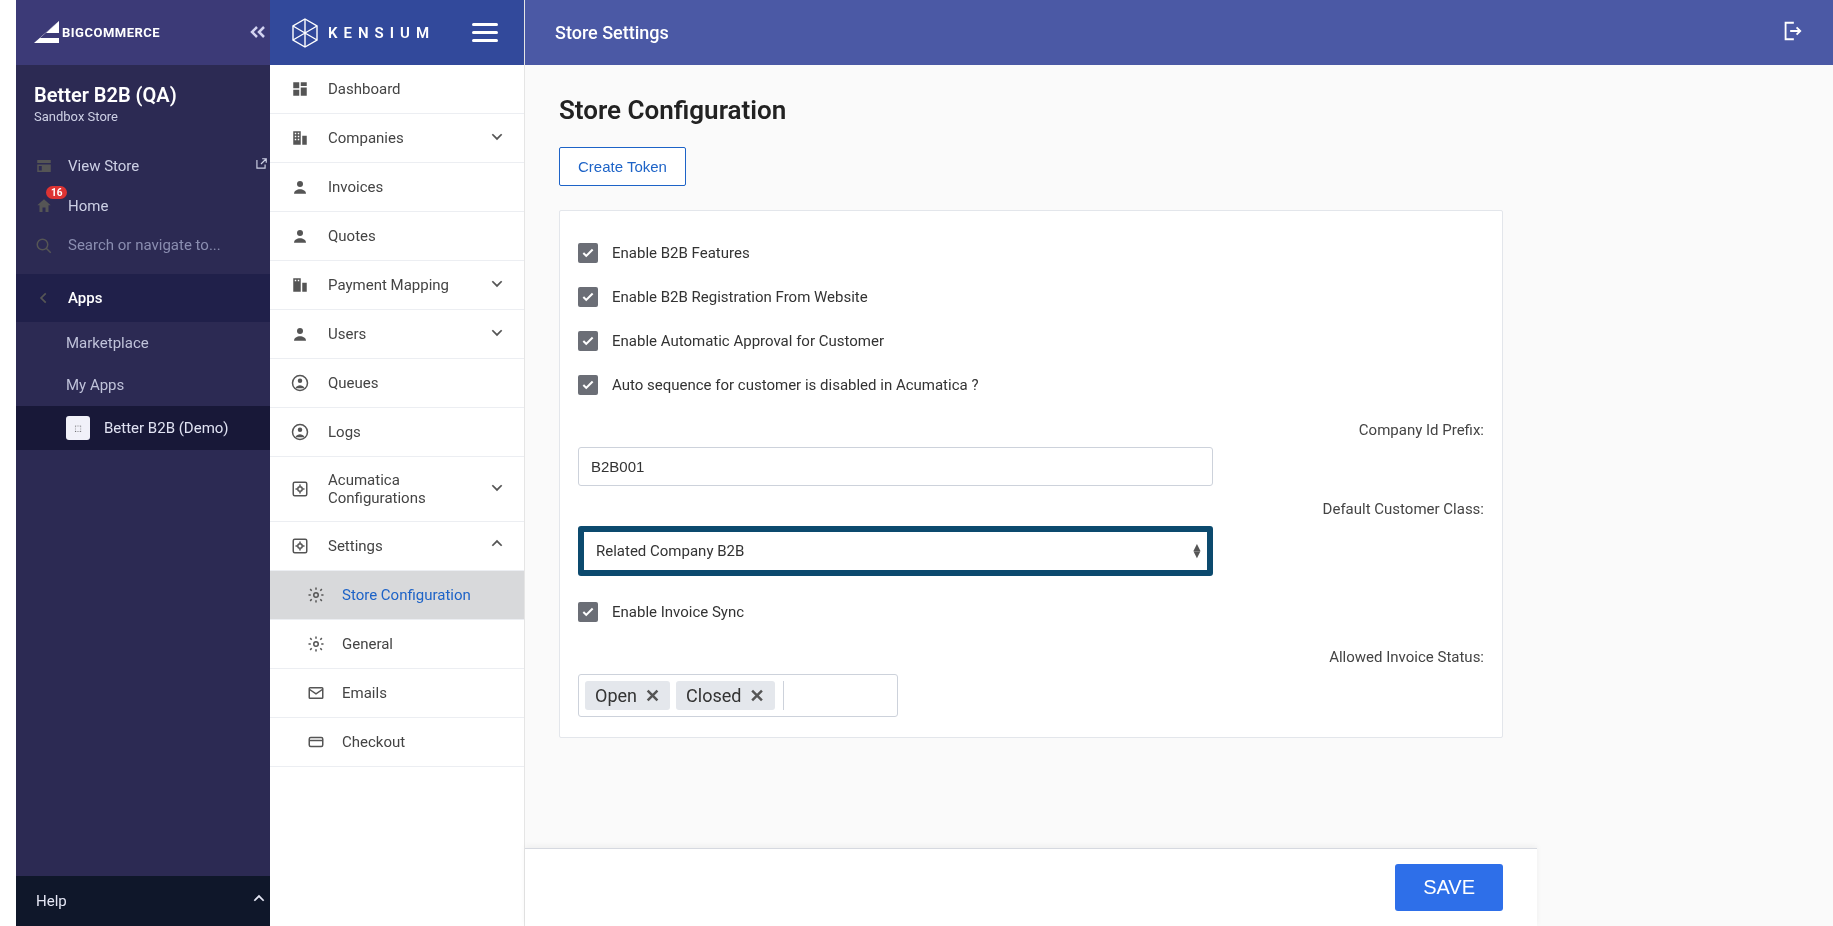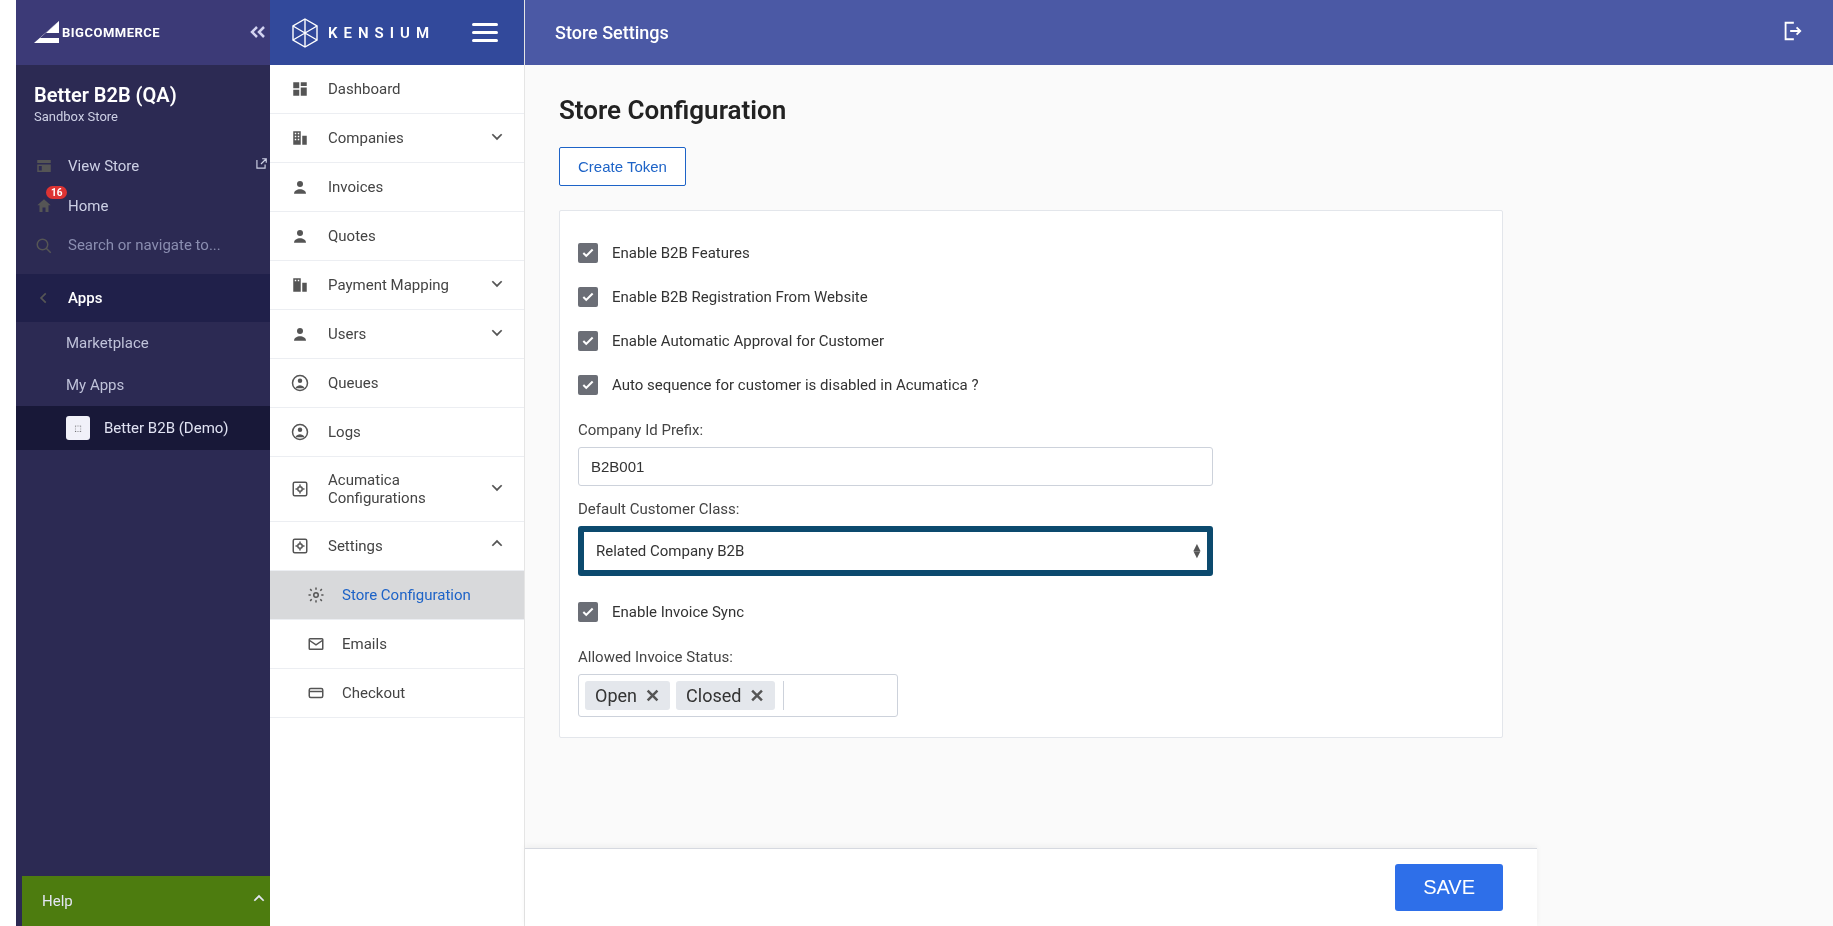--- a/index.html
+++ b/index.html
@@ -15,21 +15,21 @@
 .store-name { font-size: 20px; font-weight: 600; color: #fff; }
 .store-subtitle { font-size: 13px; color: #cdd0e5; margin-top: 2px; }
 .bc-nav { padding: 4px 0; }
 .bc-nav-item { display: flex; align-items: center; gap: 14px; padding: 10px 18px; color: #cdd0e5; font-size: 15px; cursor:pointer; position:relative; }
 .bc-nav-item .right-ico { margin-left: auto; }
 .bc-search { display:flex; align-items:flex-start; gap:14px; padding: 10px 18px; color:#8a8db0; font-size:15px; }
 .apps-header { display:flex; align-items:center; gap:14px; padding: 14px 18px; color:#fff; font-size:15px; font-weight:500; background: #20204a; margin-top:4px; }
 .apps-sub { padding: 12px 18px 12px 50px; color:#bfc2d9; font-size: 15px; cursor:pointer; }
 .app-active-row { display:flex; align-items:center; gap:14px; padding: 10px 18px 10px 50px; color:#e0e2f2; background: #181838; font-size:15px; }
 .app-icon { width:24px; height:24px; background:#f1f1f9; border-radius:3px; display:flex; align-items:center; justify-content:center; font-size:8px; color:#333; }
-.bc-help { margin-top:auto; display:flex; align-items:flex-end; justify-content: space-between; padding: 16px 20px; color:#e4e6f4; font-size:15px; background: #4d7c0f; margin-left: 6px; }
+.bc-help { margin-top:auto; display:flex; align-items:flex-end; justify-content: space-between; padding: 16px 20px; color:#e4e6f4; font-size:15px; background: #0f172a; }
 .badge { position:absolute; left: 30px; top: 0px; background:#d33; color:#fff; font-size:10px; font-weight:bold; padding: 1px 5px; border-radius: 8px; }
 .scroll-indicator { position:absolute; right:0; top:65px; bottom:0; width:12px; }
 .scroll-indicator .thumb { position:absolute; left:2px; right:2px; top: 226px; height: 430px; background: #56548a; border-radius:4px; }
 
 
 .kn-sidebar { position:absolute; left:270px; top:0; width:255px; height:100%; background:#fff; border-right:1px solid #e5e5e5; display:flex; flex-direction:column; }
 .kn-header { height:65px; background:#32499b; color:#fff; display:flex; align-items:center; justify-content:space-between; padding: 0 22px; }
 .kn-logo { display:flex; align-items:center; gap:10px; font-weight:600; letter-spacing:6px; font-size:15px; }
 .hamburger { display:flex; flex-direction:column; gap:5px; cursor:pointer; padding:4px; }
 .hamburger span { width:26px; height:3px; background:#fff; border-radius:2px; }
@@ -46,21 +46,21 @@
 .topbar .logout { margin-left:auto; cursor:pointer; }
 
 
 .main { position:absolute; left:525px; right:296px; top:65px; bottom:0; background:#fafafa; overflow-y:auto; padding: 30px 34px 80px; }
 .main h1 { font-size: 26px; font-weight:600; color:#222; margin-bottom: 22px; }
 .btn-outline { display:inline-block; padding: 10px 18px; border:1px solid #1d63c7; color:#1d63c7; background:#fff; font-size:15px; cursor:pointer; border-radius:2px; margin-bottom: 24px; }
 .card { background:#fff; border:1px solid #e3e6eb; border-radius:2px; padding: 20px 18px; }
 .chk-row { display:flex; align-items:center; gap:14px; padding: 12px 0; font-size:15px; color:#333; }
 .chk { width:20px; height:20px; background:#6b6e76; border-radius:2px; display:flex; align-items:center; justify-content:center; cursor:pointer; flex-shrink:0; }
 .chk svg { stroke:#fff; }
-.field-label { font-size:15px; color:#444; margin-top:0; margin-bottom:8px; }
+.field-label { font-size:15px; color:#444; margin-top:0; margin-bottom:8px;text-align:right; }
 .text-input { width:635px; padding: 10px 12px; border:1px solid #cdd2db; border-radius:3px; font-size:15px; color:#333; }
 .select-wrap { position:relative; width:635px; }
 .select-input { width:100%; padding: 10px 30px 10px 12px; border:6px solid #0c4a6e; border-radius:3px; font-size:15px; color:#333; background:#fff; cursor:pointer; }
 .select-caret { position:absolute; right:10px; top:50%; transform:translateY(-50%); font-size:12px; color:#555; line-height: 0.6; }
 .tag-input { display:flex; gap:6px; padding:6px; border:1px solid #cdd2db; border-radius:3px; width:320px; }
 .tag-input .search-area { flex:1; border-left:1px solid #cdd2db; margin-left: 2px; }
 .tag { display:flex; align-items:center; gap:8px; background:#e4e7ec; padding: 4px 10px; border-radius:3px; font-size:18px; color:#333; }
 .tag .x-ico { cursor:pointer; color:#555; font-weight:bold; }
 .form-group { margin-top: 14px; }
 
@@ -289,20 +289,29 @@
           <svg width="18" height="18" viewBox="0 0 24 24" fill="none" stroke="currentColor" stroke-width="2">
             <circle cx="12" cy="12" r="3"></circle>
             <path d="M12 2v3M12 19v3M4.2 4.2l2.1 2.1M17.7 17.7l2.1 2.1M2 12h3M19 12h3M4.2 19.8l2.1-2.1M17.7 6.3l2.1-2.1"></path>
           </svg>
         </span>
       <span>Store Configuration</span>
     </div>
     <div class="kn-sub">
       <span class="ico">
           <svg width="18" height="18" viewBox="0 0 24 24" fill="none" stroke="currentColor" stroke-width="2">
+            <circle cx="12" cy="12" r="3"></circle>
+            <path d="M12 2v3M12 19v3M4.2 4.2l2.1 2.1M17.7 17.7l2.1 2.1M2 12h3M19 12h3M4.2 19.8l2.1-2.1M17.7 6.3l2.1-2.1"></path>
+          </svg>
+        </span>
+      <span>General</span>
+    </div>
+    <div class="kn-sub">
+      <span class="ico">
+          <svg width="18" height="18" viewBox="0 0 24 24" fill="none" stroke="currentColor" stroke-width="2">
             <rect x="3" y="5" width="18" height="14" rx="1"></rect>
             <path d="M3 7l9 6 9-6"></path>
           </svg>
         </span>
       <span>Emails</span>
     </div>
     <div class="kn-sub">
       <span class="ico">
           <svg width="18" height="18" viewBox="0 0 24 24" fill="none" stroke="currentColor" stroke-width="2">
             <rect x="3" y="6" width="18" height="12" rx="2"></rect>

